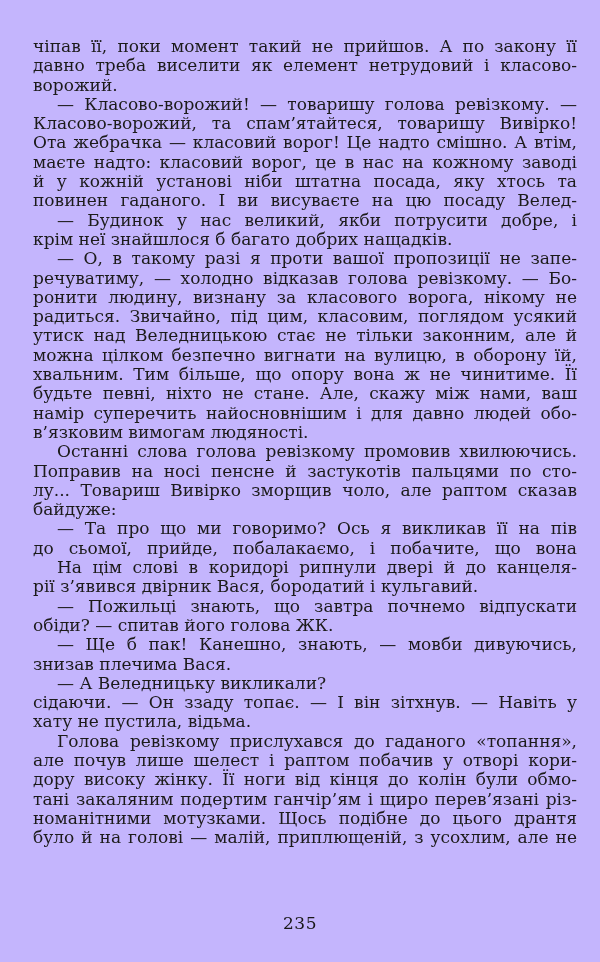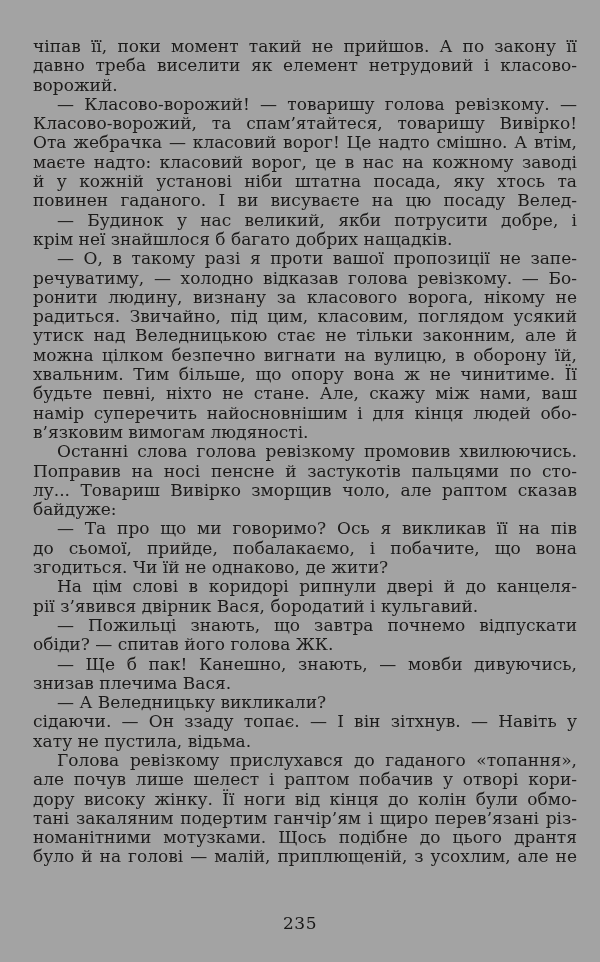--- a/index.html
+++ b/index.html
@@ -11,21 +11,21 @@
     height: 962px;
     position: relative;
     background: #fcfbf8;
     font-family: "DejaVu Serif", "Liberation Serif", serif;
     color: #1c1b1a;
     overflow: hidden;
   }
   .scan-page {
     position: absolute;
     inset: 0;
-    background: #a3a3a3;
+    background: #c4b5fd;
   }
   .text-block {
     position: absolute;
     left: 33px;
     top: 37px;
     width: 544px;
     font-size: 17px;
     line-height: 19.3px;
   }
   .line {
@@ -68,29 +68,28 @@
       <div class="line indent">— Будинок у нас великий, якби потрусити добре, і</div>
       <div class="line end">крім неї знайшлося б багато добрих нащадків.</div>
       <div class="line indent">— О, в такому разі я проти вашої пропозиції не запе-</div>
       <div class="line">речуватиму, — холодно відказав голова ревізкому. — Бо-</div>
       <div class="line">ронити людину, визнану за класового ворога, нікому не</div>
       <div class="line">радиться. Звичайно, під цим, класовим, поглядом усякий</div>
       <div class="line">утиск над Веледницькою стає не тільки законним, але й</div>
       <div class="line">можна цілком безпечно вигнати на вулицю, в оборону їй,</div>
       <div class="line">хвальним. Тим більше, що опору вона ж не чинитиме. Її</div>
       <div class="line">будьте певні, ніхто не стане. Але, скажу між нами, ваш</div>
-      <div class="line">намір суперечить найосновнішим і для кінця людей обо-</div>
+      <div class="line">намір суперечить найосновнішим і для давно людей обо-</div>
       <div class="line end">в’язковим вимогам людяності.</div>
       <div class="line indent">Останні слова голова ревізкому промовив хвилюючись.</div>
       <div class="line">Поправив на носі пенсне й застукотів пальцями по сто-</div>
       <div class="line">лу... Товариш Вивірко зморщив чоло, але раптом сказав</div>
       <div class="line end">байдуже:</div>
       <div class="line indent">— Та про що ми говоримо? Ось я викликав її на пів</div>
       <div class="line">до сьомої, прийде, побалакаємо, і побачите, що вона</div>
-      <div class="line end">згодиться. Чи їй не однаково, де жити?</div>
       <div class="line indent">На цім слові в коридорі рипнули двері й до канцеля-</div>
       <div class="line end">рії з’явився двірник Вася, бородатий і кульгавий.</div>
       <div class="line indent">— Пожильці знають, що завтра почнемо відпускати</div>
       <div class="line end">обіди? — спитав його голова ЖК.</div>
       <div class="line indent">— Ще б пак! Канешно, знають, — мовби дивуючись,</div>
       <div class="line end">знизав плечима Вася.</div>
       <div class="line indent end">— А Веледницьку викликали?</div>
       <div class="line">сідаючи. — Он ззаду топає. — І він зітхнув. — Навіть у</div>
       <div class="line end">хату не пустила, відьма.</div>
       <div class="line indent">Голова ревізкому прислухався до гаданого «топання»,</div>

